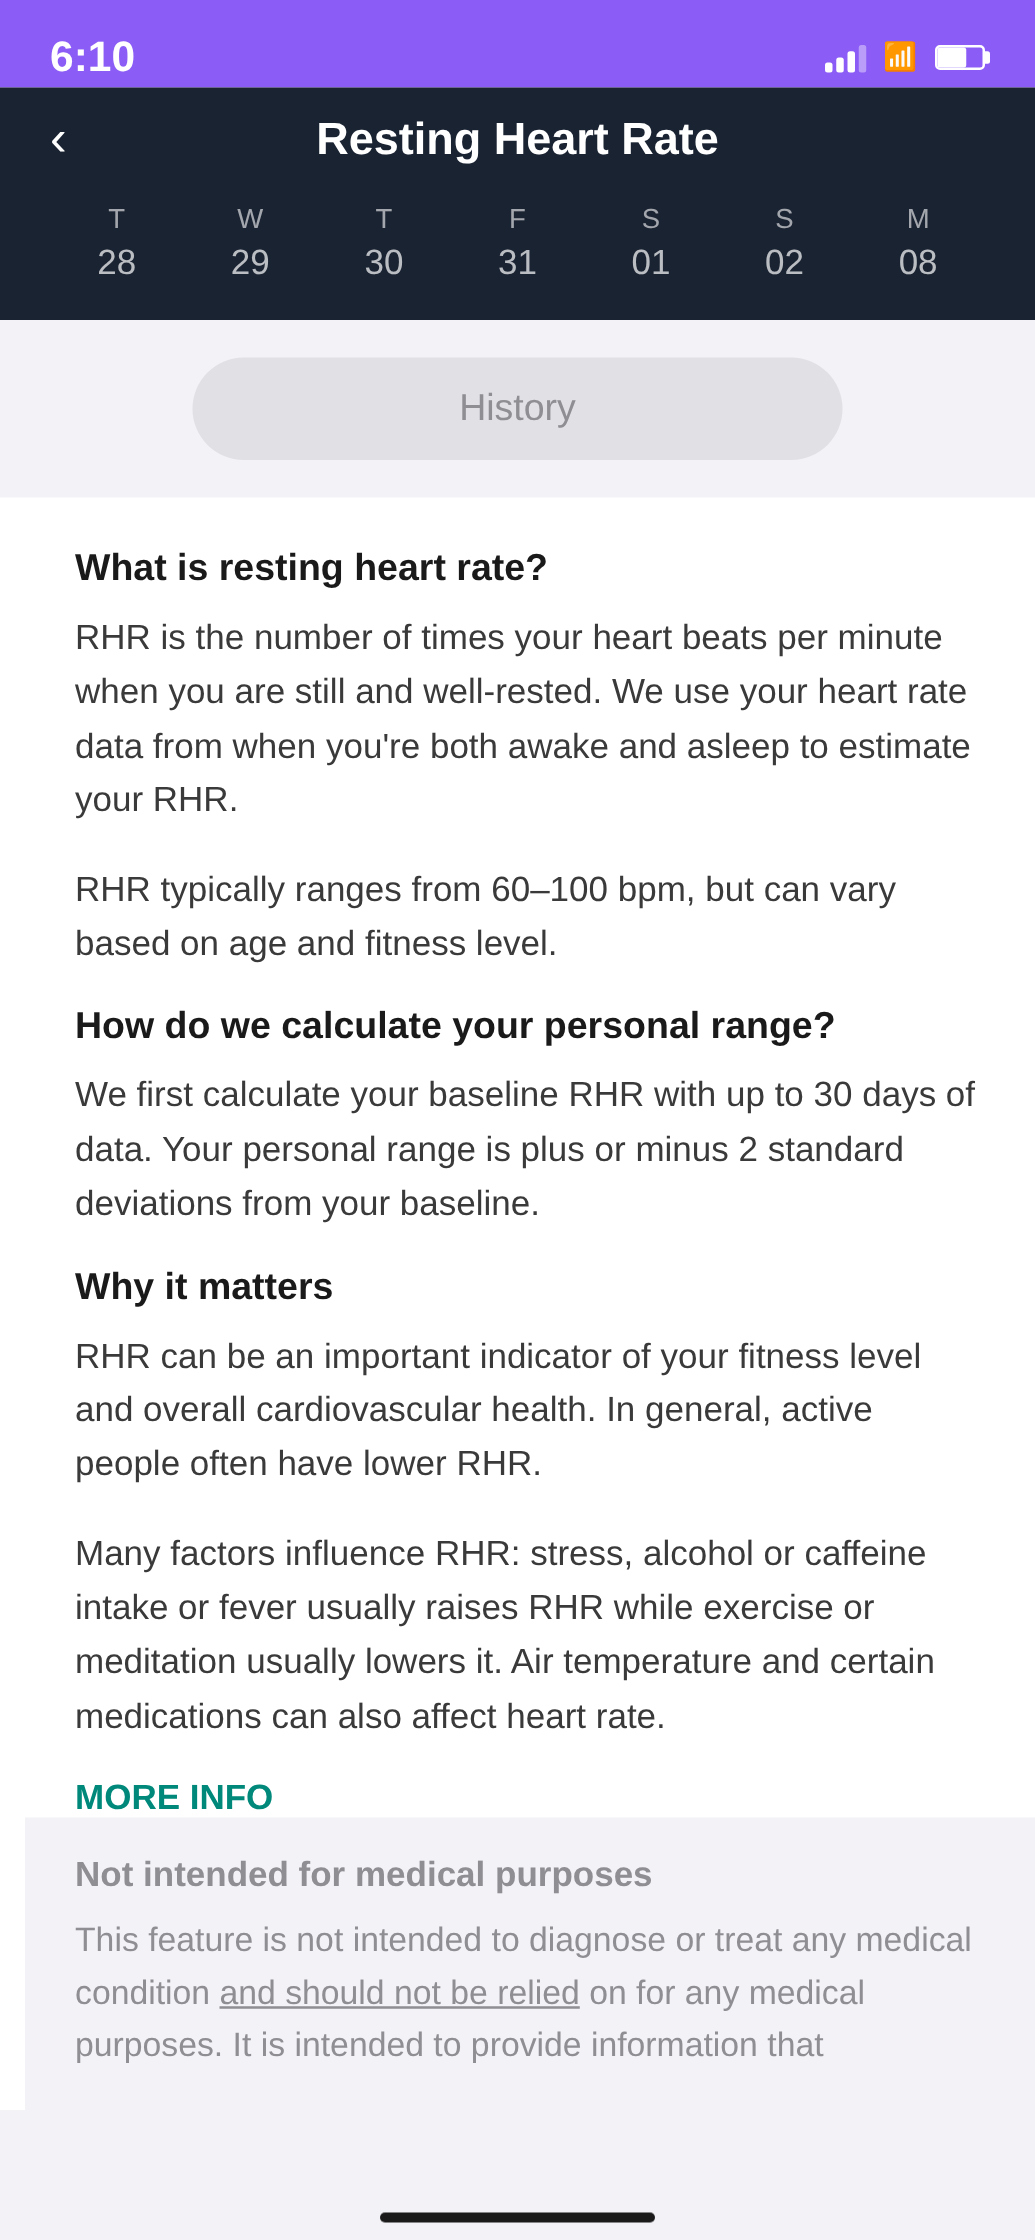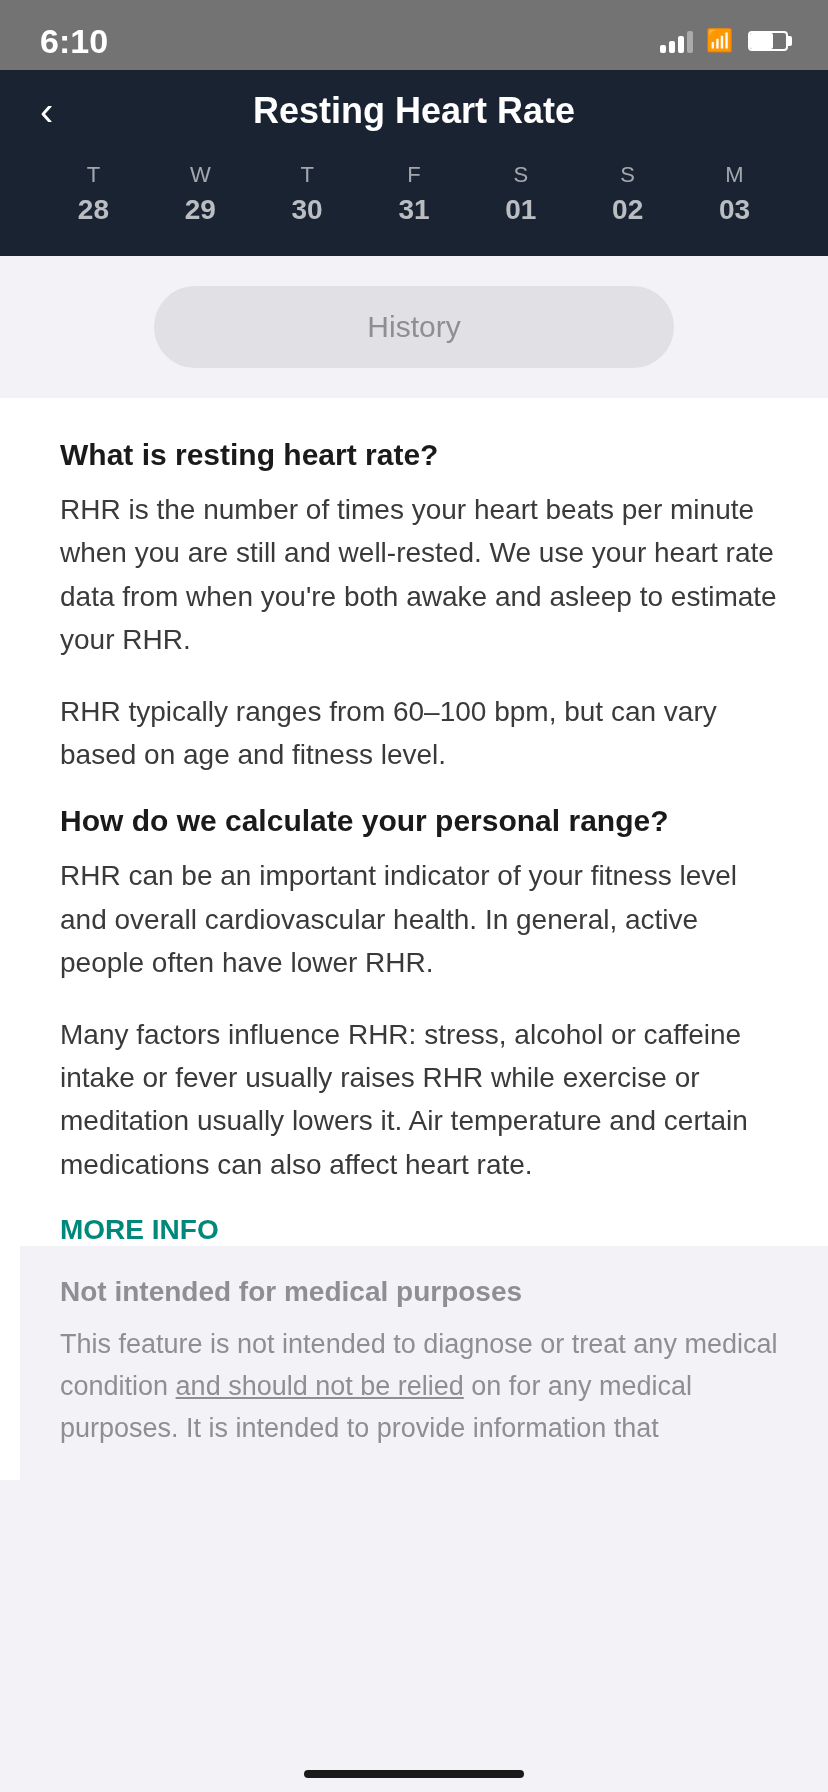--- a/index.html
+++ b/index.html
@@ -7,24 +7,25 @@
 
     body {
       width: 828px;
       min-height: 1792px;
       font-family: -apple-system, BlinkMacSystemFont, 'Helvetica Neue', Arial, sans-serif;
       background: #f2f2f7;
       overflow-x: hidden;
     }
 
     .status-bar {
-      background: #737373;
+      background: #8b5cf6;
       display: flex;
       justify-content: space-between;
-      padding: 22px 40px 10px 40px;
+      align-items: center;
+      padding: 32px 40px 10px 40px;
       height: 70px;
     }
 
     .status-time {
       color: white;
       font-size: 34px;
       font-weight: 600;
     }
 
     .status-icons {
@@ -127,21 +128,21 @@
 
     .date-day-letter {
       color: rgba(255,255,255,0.6);
       font-size: 22px;
       font-weight: 400;
     }
 
     .date-day-number {
       color: rgba(255,255,255,0.7);
       font-size: 28px;
-      font-weight: 700;
+      font-weight: 400;
     }
 
     .tab-container {
       background: #f2f2f7;
       padding: 30px 40px 10px 40px;
       display: flex;
       justify-content: center;
     }
 
     .tab-switcher {
@@ -281,42 +282,44 @@
     <div class="date-item">
       <span class="date-day-letter">S</span>
       <span class="date-day-number">01</span>
     </div>
     <div class="date-item">
       <span class="date-day-letter">S</span>
       <span class="date-day-number">02</span>
     </div>
     <div class="date-item">
       <span class="date-day-letter">M</span>
-      <span class="date-day-number">03</span>
+      <span class="date-day-number">08</span>
     </div>
   </div>
 </div>
 
 <div class="tab-container">
   <div class="tab-switcher">
     <div class="tab-btn inactive">History</div>
   </div>
 </div>
 
 <div class="content">
 
   
   <h2 class="section-heading">What is resting heart rate?</h2>
   <p class="section-text">RHR is the number of times your heart beats per minute when you are still and well-rested. We use your heart rate data from when you're both awake and asleep to estimate your RHR.</p>
   <p class="section-text">RHR typically ranges from 60–100 bpm, but can vary based on age and fitness level.</p>
 
   
   <h2 class="section-heading">How do we calculate your personal range?</h2>
-
-  
+  <p class="section-text">We first calculate your baseline RHR with up to 30 days of data. Your personal range is plus or minus 2 standard deviations from your baseline.</p>
+
+  
+  <h2 class="section-heading">Why it matters</h2>
   <p class="section-text">RHR can be an important indicator of your fitness level and overall cardiovascular health. In general, active people often have lower RHR.</p>
   <p class="section-text">Many factors influence RHR: stress, alcohol or caffeine intake or fever usually raises RHR while exercise or meditation usually lowers it. Air temperature and certain medications can also affect heart rate.</p>
 
   
   <span class="more-info-link">MORE INFO</span>
 
   
   <div class="disclaimer-section">
     <h3 class="disclaimer-heading">Not intended for medical purposes</h3>
     <p class="disclaimer-text">

